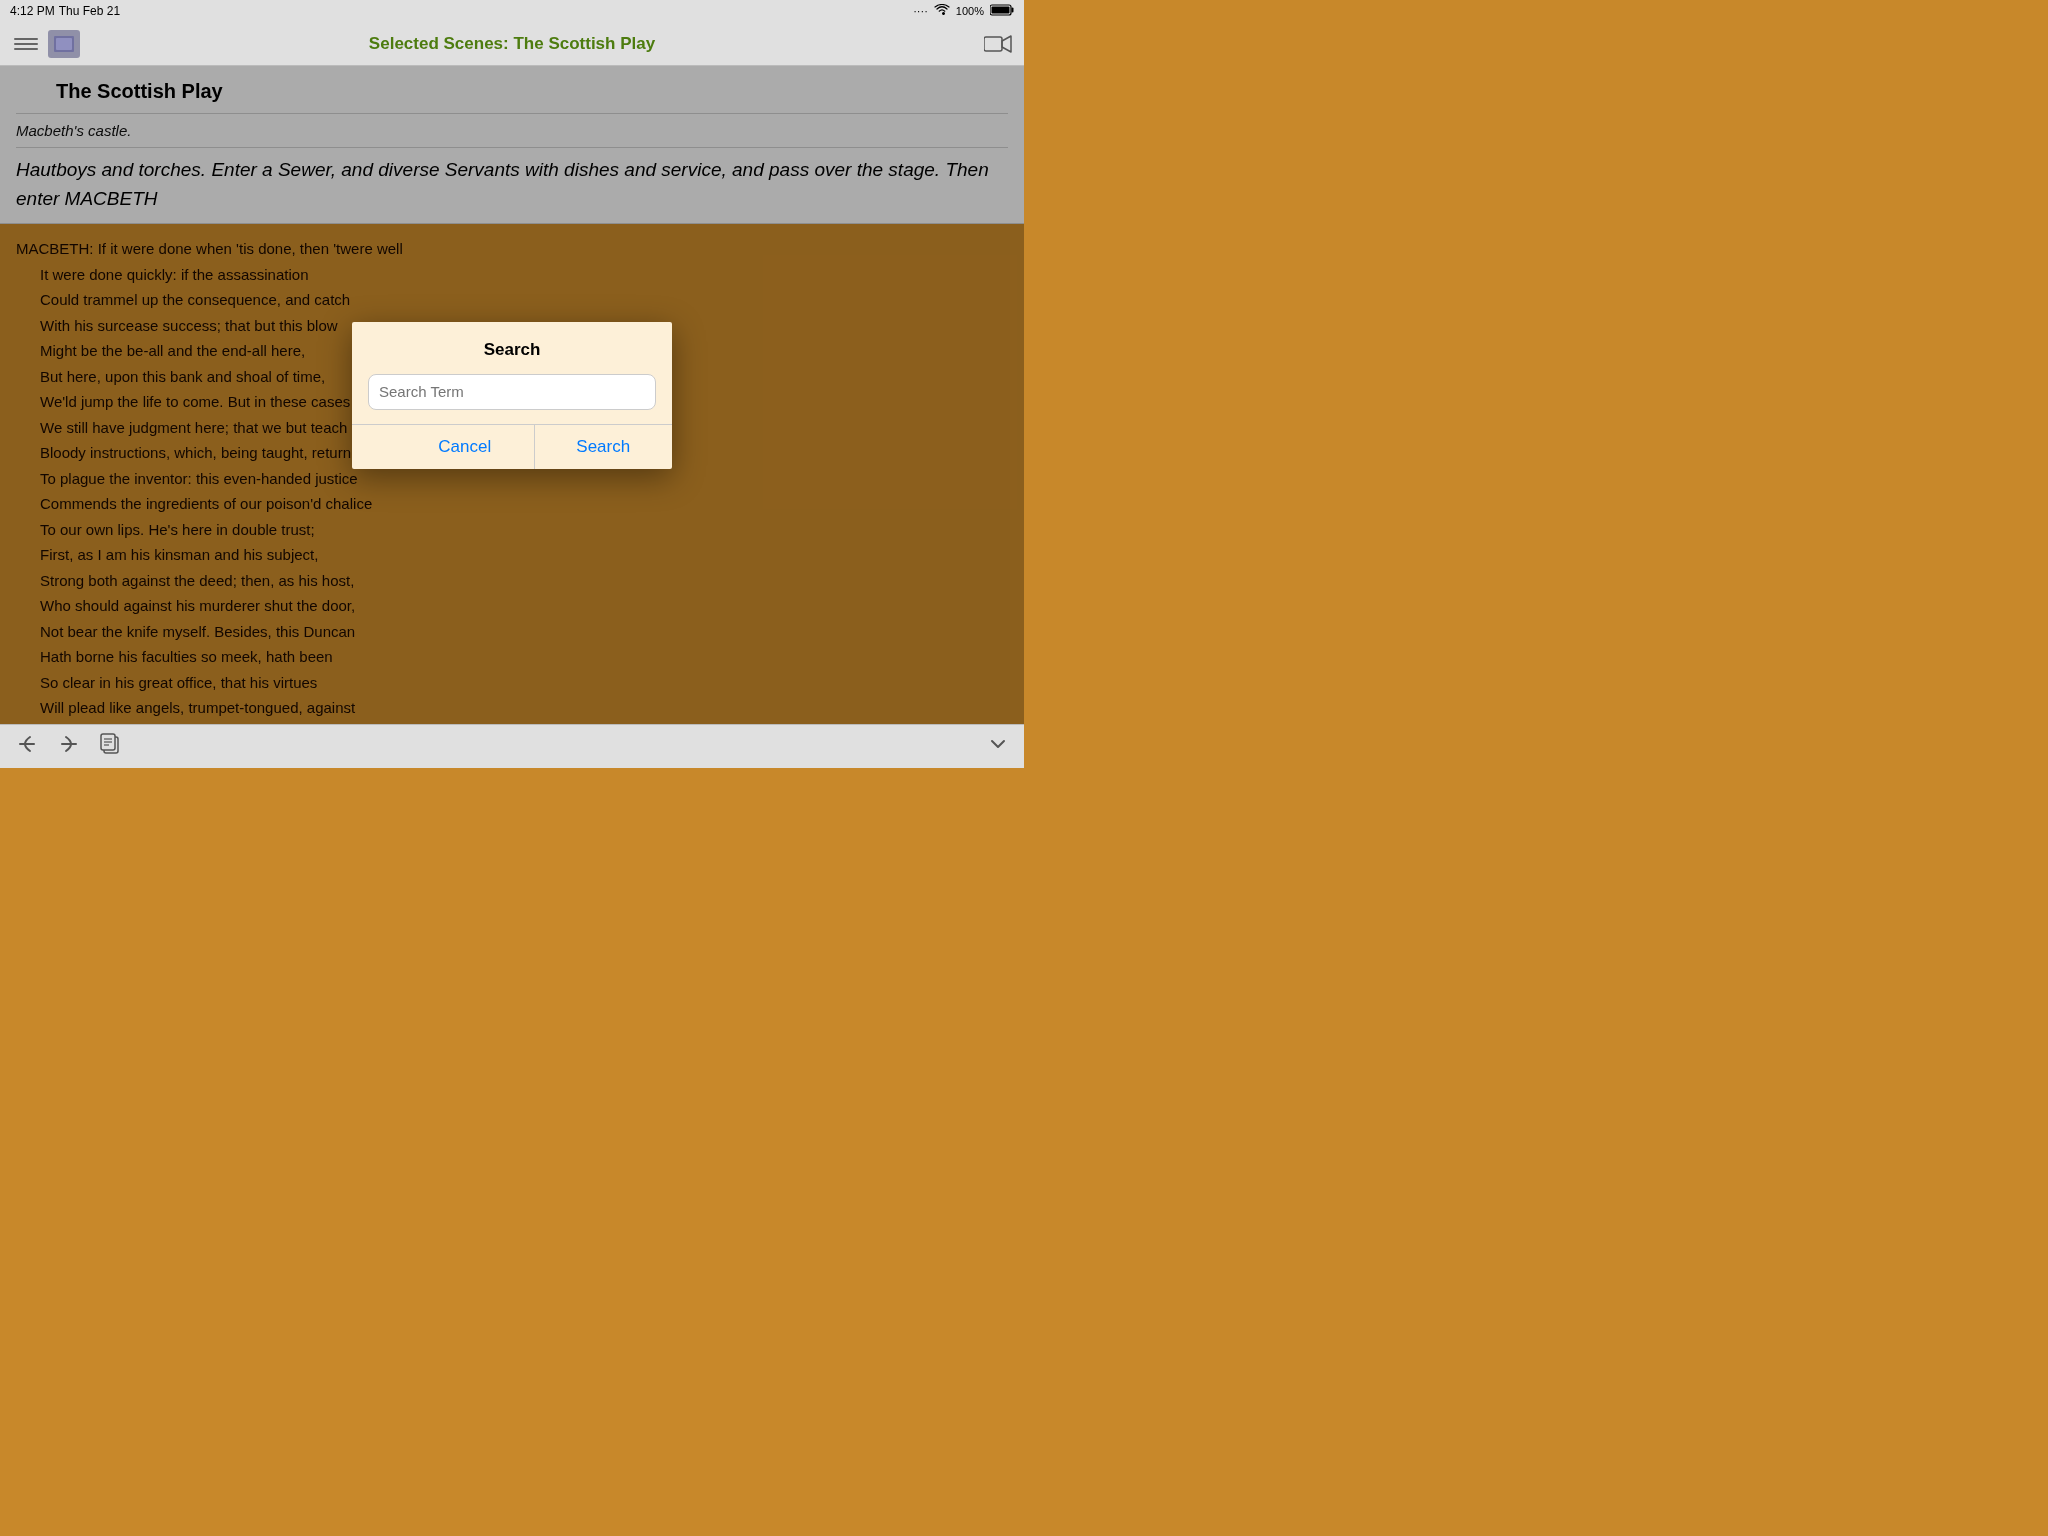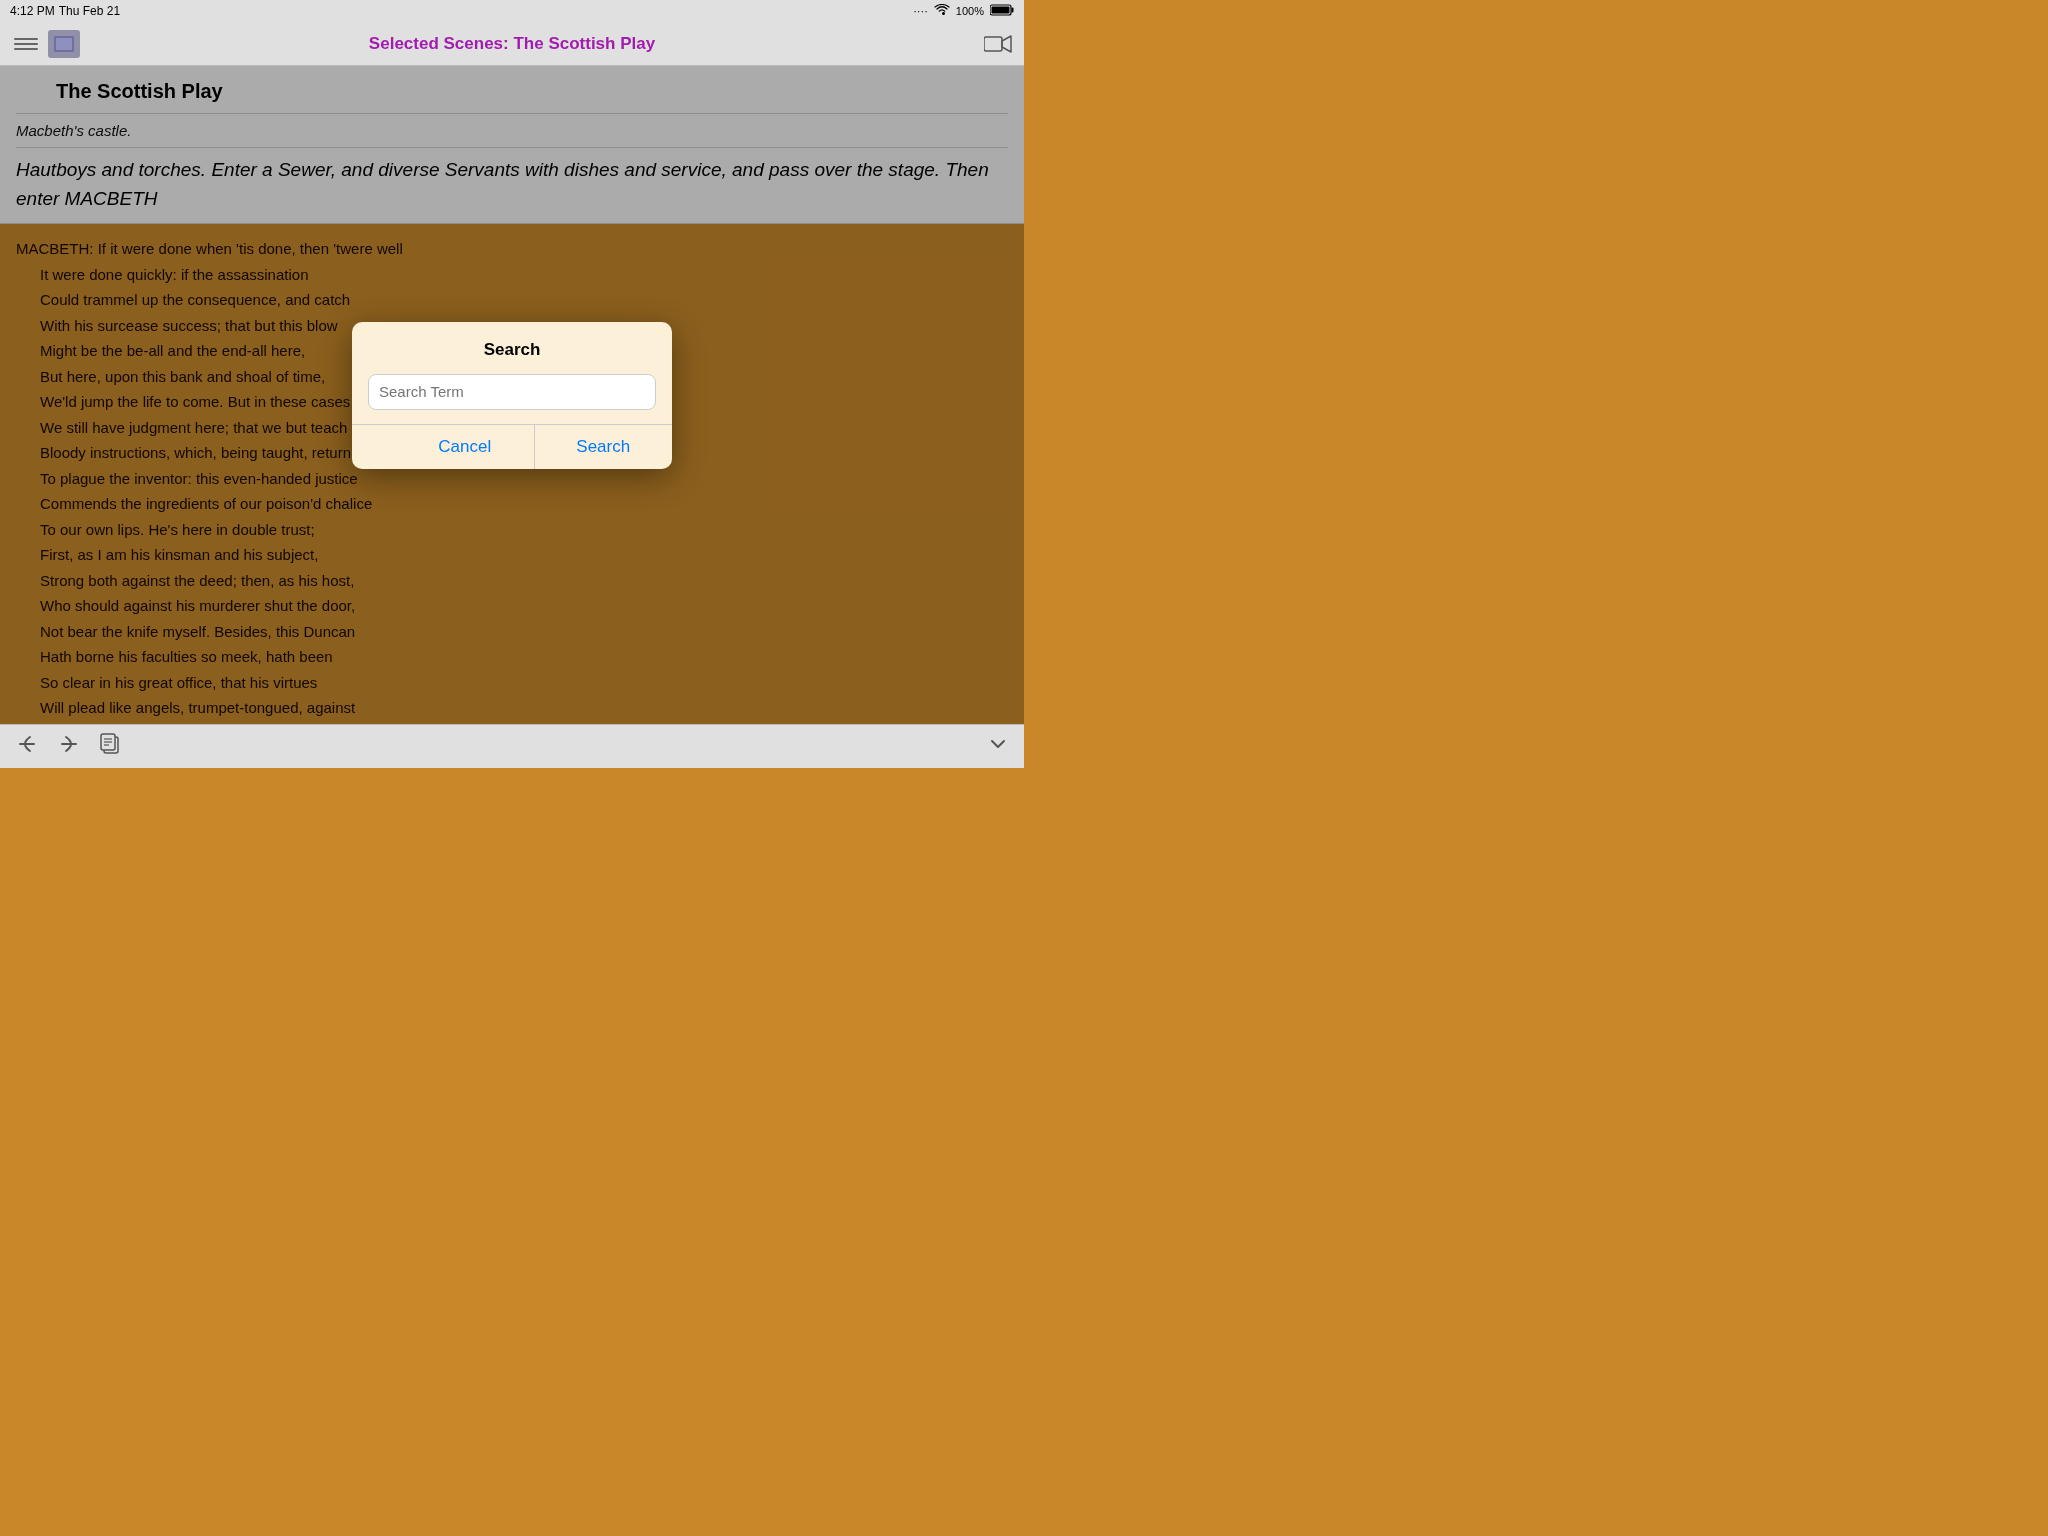--- a/index.html
+++ b/index.html
@@ -51,21 +51,21 @@
       display: flex; flex-direction: column; justify-content: center; gap: 3px;
       padding: 2px;
     }
     .nav-line { height: 2px; background: #666; border-radius: 1px; }
     .nav-title {
       position: absolute;
       left: 50%;
       transform: translateX(-50%);
       font-size: 17px;
       font-weight: 600;
-      color: #a21caf;
+      color: #4d7c0f;
     }
     .nav-video-icon {
       width: 28px; height: 20px;
       display: flex; align-items: center; justify-content: center;
     }
 
     
     #content-area {
       background: #c8882a;
       height: calc(768px - 22px - 44px - 44px);
@@ -143,21 +143,21 @@
       top: 0; left: 0; right: 0; bottom: 0;
       background: rgba(0,0,0,0.3);
       display: flex;
       align-items: center;
       justify-content: center;
     }
 
     
     #search-dialog {
       background: #fdf0d8;
-      border-radius: 10px;
+      border-radius: 2px;
       width: 320px;
       overflow: hidden;
       box-shadow: 0 8px 32px rgba(0,0,0,0.4);
     }
     .dialog-header {
       text-align: center;
       font-size: 17px;
       font-weight: 600;
       color: #000;
       padding: 18px 16px 14px;

